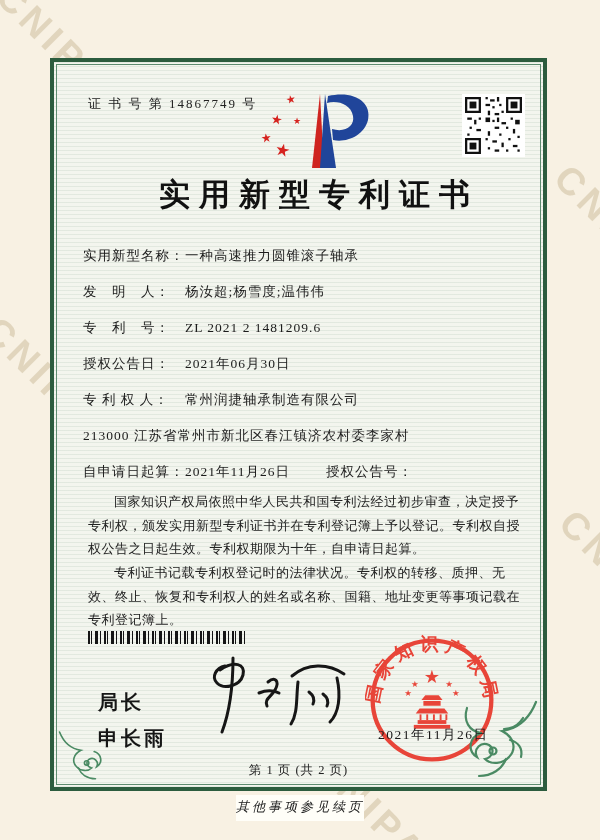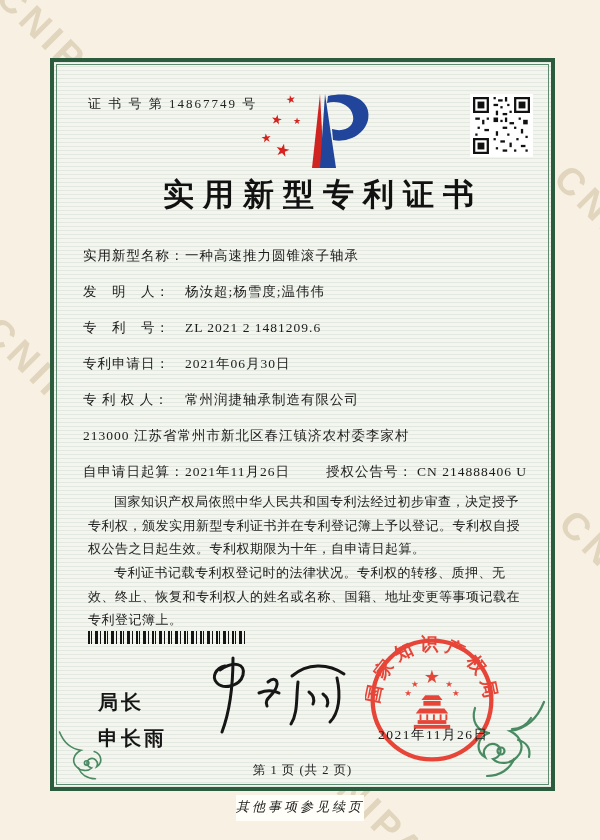--- a/index.html
+++ b/index.html
@@ -20,21 +20,20 @@
   }
   .wm.light{color:rgba(160,150,125,0.16);}
   
   .frame{
     position:absolute;left:50px;top:58px;width:489px;height:725px;
     border:4px solid #2c5c3e;
     background:
       repeating-linear-gradient(0deg, rgba(122,158,132,0.14) 0px, rgba(122,158,132,0.14) 1px, rgba(0,0,0,0) 1px, rgba(0,0,0,0) 4px),
       #f3f5ee;
     z-index:2;
-    padding-left:8px;
   }
   .frame-inner{
     position:absolute;left:2px;top:2px;right:2px;bottom:2px;
     border:1px solid #5d8b6f;pointer-events:none;
   }
   .cert-no{
     position:absolute;left:34px;top:33px;
     font-size:13px;letter-spacing:2px;color:#222;
   }
   
@@ -185,36 +184,35 @@
     </div>
     <div class="row">
       <span class="lab">发　明　人：</span>
       <span class="val">杨汝超;杨雪度;温伟伟</span>
     </div>
     <div class="row">
       <span class="lab">专　利　号：</span>
       <span class="val">ZL 2021 2 1481209.6</span>
     </div>
     <div class="row">
-      <span class="lab">专利申请日：</span>
+      <span class="lab">授权公告日：</span>
       <span class="val">2021年06月30日</span>
     </div>
     <div class="row">
       <span class="lab">专 利 权 人：</span>
       <span class="val">常州润捷轴承制造有限公司</span>
     </div>
     <div class="row">
       <span class="val">213000 江苏省常州市新北区春江镇济农村委李家村</span>
     </div>
     <div class="row double">
       <span class="lab">自申请日起算：</span>
       <span class="val">2021年11月26日</span>
       <span class="pair2">
         <span class="lab">授权公告号：</span>
-        <span class="val">CN 214888406 U</span>
       </span>
     </div>
   </div>
 
   <div class="paras">
     <p>国家知识产权局依照中华人民共和国专利法经过初步审查，决定授予专利权，颁发实用新型专利证书并在专利登记簿上予以登记。专利权自授权公告之日起生效。专利权期限为十年，自申请日起算。</p>
     <p>专利证书记载专利权登记时的法律状况。专利权的转移、质押、无效、终止、恢复和专利权人的姓名或名称、国籍、地址变更等事项记载在专利登记簿上。</p>
   </div>
 
   <div class="barcode"></div>

